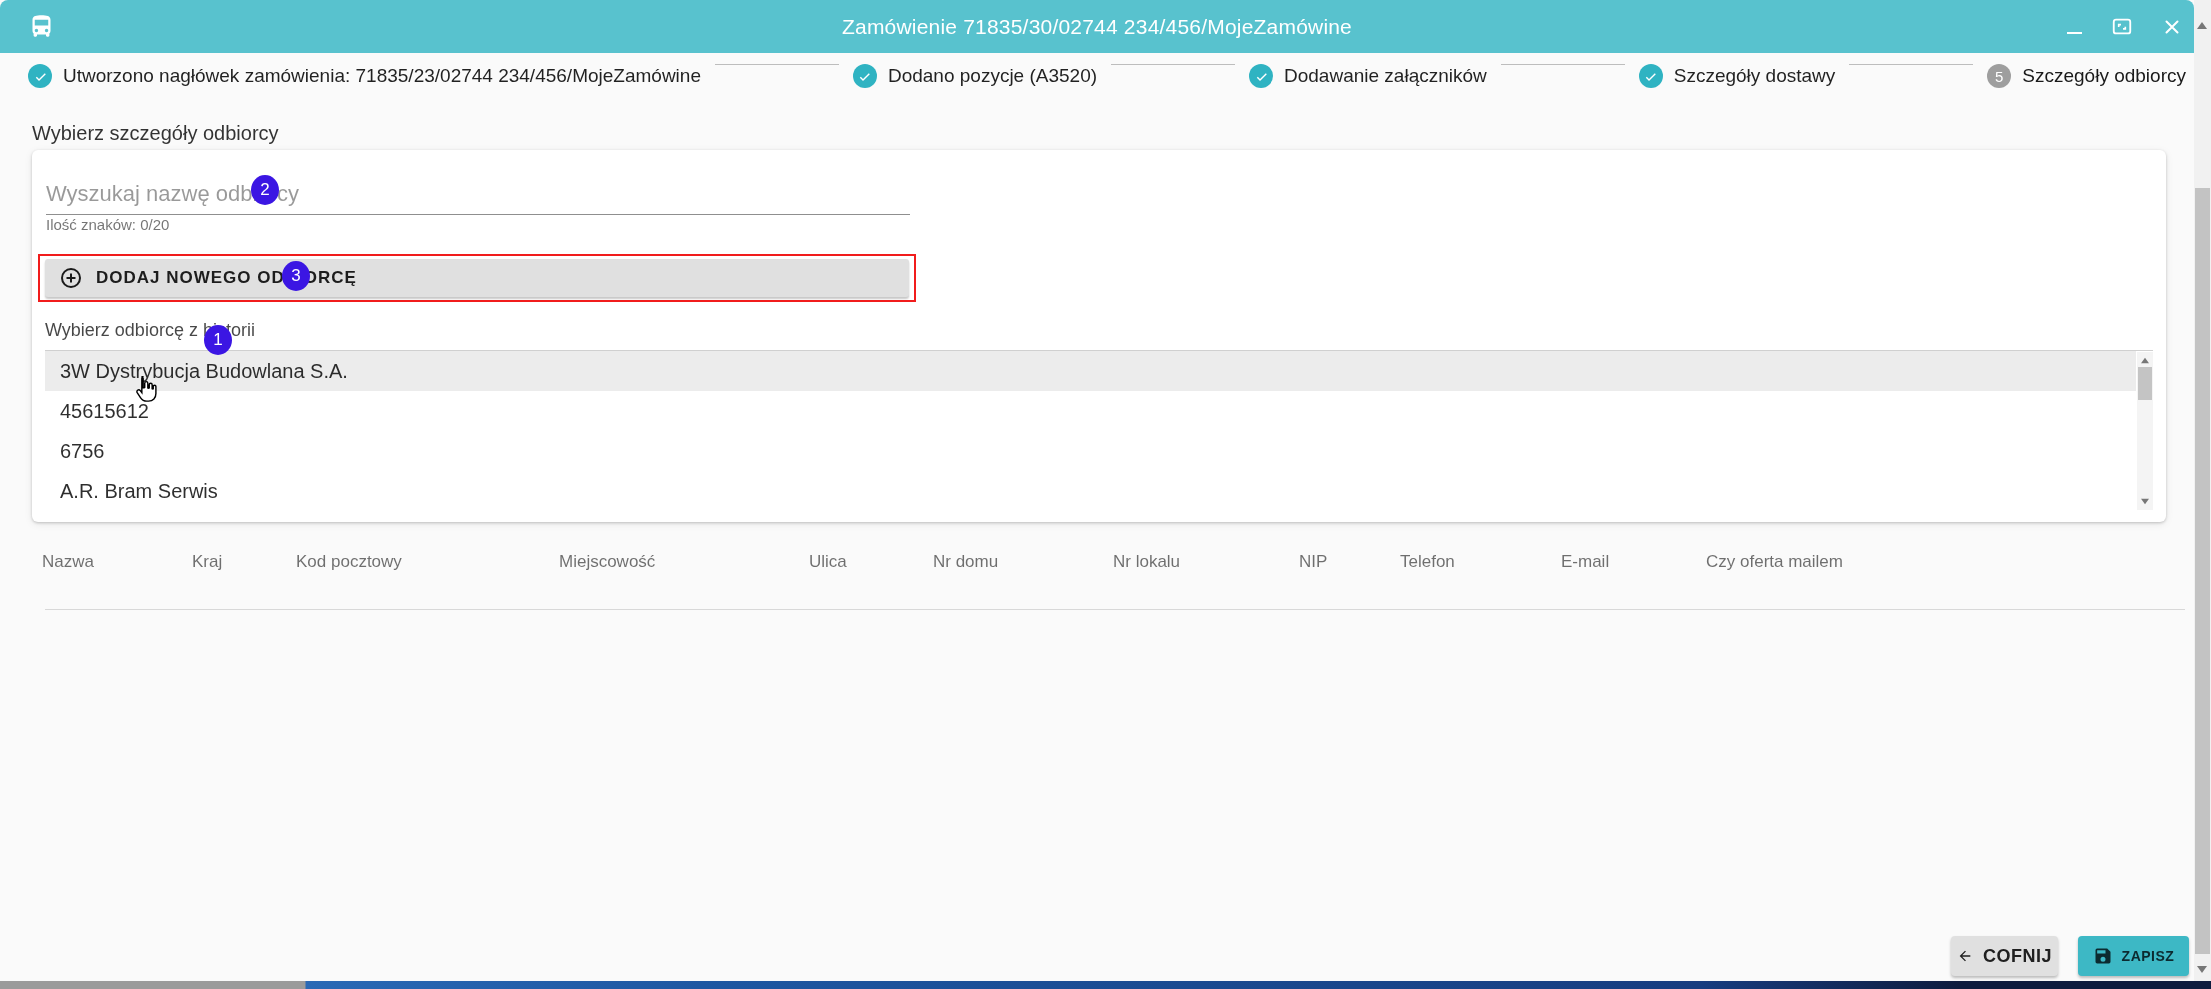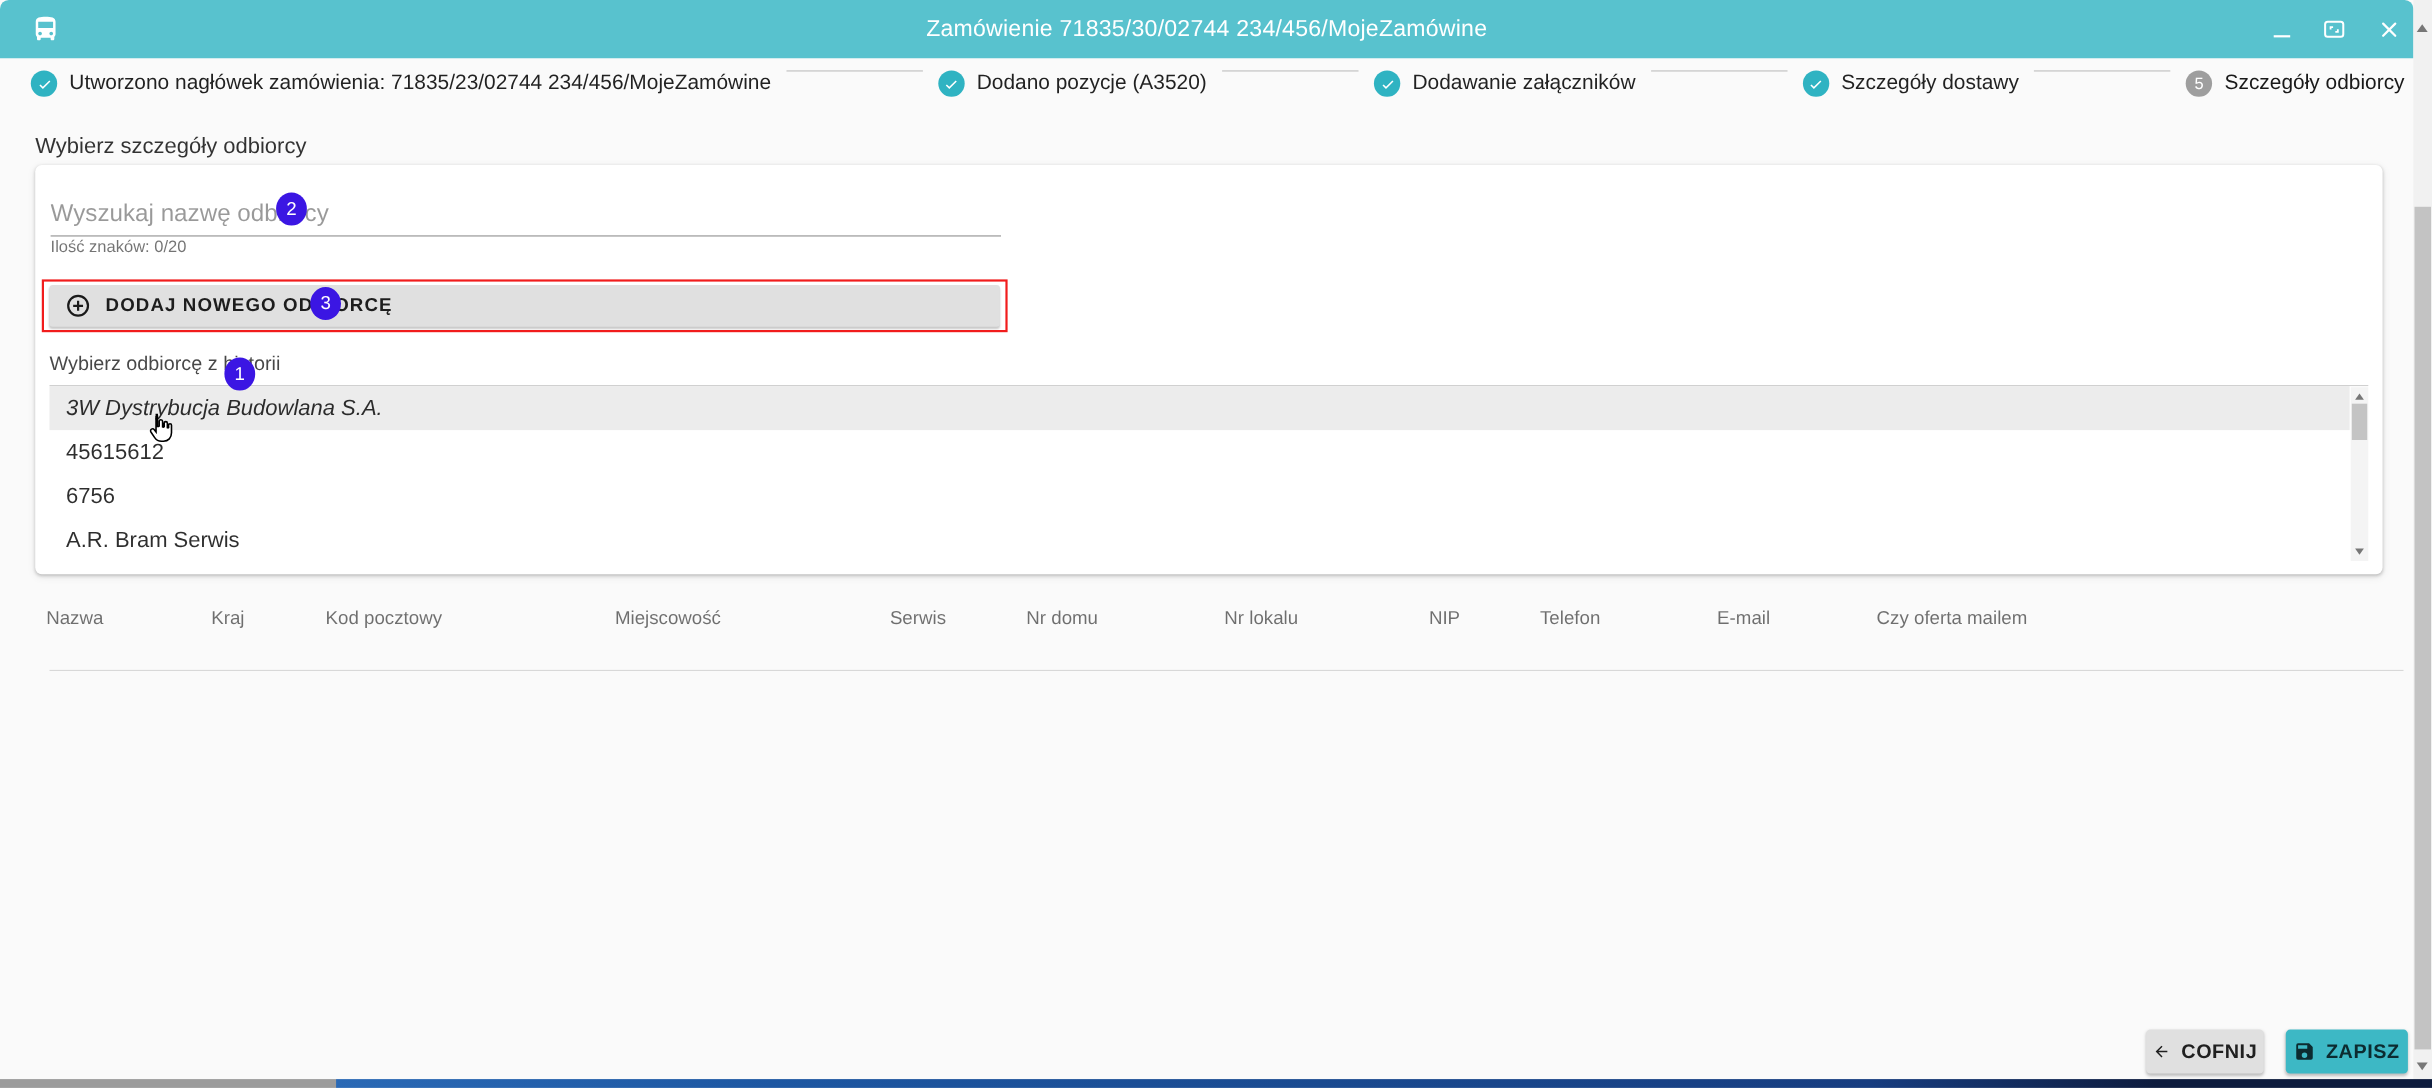--- a/index.html
+++ b/index.html
@@ -82,21 +82,21 @@
   .add-btn-label{font-size:17px;font-weight:bold;letter-spacing:1px;color:#1d1d1d;text-transform:uppercase;}
   .history-label{position:absolute;left:13px;top:170px;font-size:18px;color:rgba(0,0,0,.72);}
   .history-list{
     position:absolute;left:13px;top:200px;width:2108px;height:160px;
     border-top:1px solid #d0d0d0;box-sizing:content-box;
   }
   .list-row{
     height:40px;display:flex;align-items:center;padding-left:15px;
     font-size:20px;color:rgba(0,0,0,.82);cursor:pointer;margin-right:17px;
   }
-  .list-row.highlight{background:#ececec;font-style:italic;}
+  .list-row.highlight{background:#ececec;}
   .list-scrollbar{position:absolute;right:0;top:1px;width:16px;height:158px;background:#f4f4f4;}
   .list-scrollbar .tri-up{position:absolute;left:3px;top:5px;transform:scale(.8);}
   .list-scrollbar .tri-down{position:absolute;left:3px;bottom:5px;transform:scale(.8);}
   .list-scrollbar .thumb{position:absolute;left:1px;top:15px;width:14px;height:33px;background:#c4c4c4;}
   
   .cursor-hand{position:absolute;left:131px;top:374px;z-index:20;}
   
   .table-header{
     position:absolute;left:42px;top:552px;right:40px;
     display:grid;
@@ -111,21 +111,21 @@
     box-shadow:0 2px 3px rgba(0,0,0,.25);
     display:flex;align-items:center;justify-content:center;gap:10px;cursor:pointer;
   }
   .btn-cofnij span{font-size:18px;font-weight:bold;color:#202020;letter-spacing:.5px;}
   .btn-zapisz{
     position:absolute;left:2078px;top:936px;width:111px;height:40px;
     background:#3db8c5;border:none;border-radius:4px;
     box-shadow:0 2px 3px rgba(0,0,0,.25);
     display:flex;align-items:center;justify-content:center;gap:9px;cursor:pointer;
   }
-  .btn-zapisz span{font-size:18px;font-weight:bold;color:#0c2b30;letter-spacing:.5px;}
+  .btn-zapisz span{font-size:14px;font-weight:bold;color:#0c2b30;letter-spacing:.5px;}
   
   .bottom-strip{
     position:absolute;left:0;bottom:0;width:2211px;height:8px;
     background:linear-gradient(to right,
       #9b9b9b 0,#9b9b9b 305px,
       #2a69b5 306px,#1d57a2 700px,#1a4a90 1200px,
       #173d80 1700px,#0e1c3e 1960px,#0e1c3e 100%);
   }
 </style>
 </head>
@@ -241,21 +241,21 @@
   <svg viewBox="0 0 24 28" width="27" height="31">
     <path d="M9.2 2.5c.9 0 1.6.7 1.6 1.6v8.2l.9.1.5-.3V8.3c0-.8.6-1.4 1.4-1.4.8 0 1.4.6 1.4 1.4v4.4l.8.2.5-.4V9.7c0-.7.6-1.3 1.3-1.3s1.3.6 1.3 1.3v3.6l.6.2.4-.2v-2c0-.7.5-1.2 1.2-1.2s1.2.5 1.2 1.2v6.3c0 4-2.6 6.9-6.6 6.9h-1.6c-2.6 0-4.3-1-5.6-3l-3.1-4.6c-.5-.8-.3-1.8.5-2.3.7-.5 1.7-.3 2.3.4l1.4 1.8V4.1c0-.9.7-1.6 1.6-1.6z" fill="#fff" stroke="#000" stroke-width="1.3"></path>
   </svg>
 </div>
 
 <div class="table-header">
   <span>Nazwa</span>
   <span>Kraj</span>
   <span>Kod pocztowy</span>
   <span>Miejscowość</span>
-  <span>Serwis</span>
+  <span>Ulica</span>
   <span>Nr domu</span>
   <span>Nr lokalu</span>
   <span>NIP</span>
   <span>Telefon</span>
   <span>E-mail</span>
   <span>Czy oferta mailem</span>
 </div>
 <div class="table-divider"></div>
 
 <button class="btn-cofnij">

